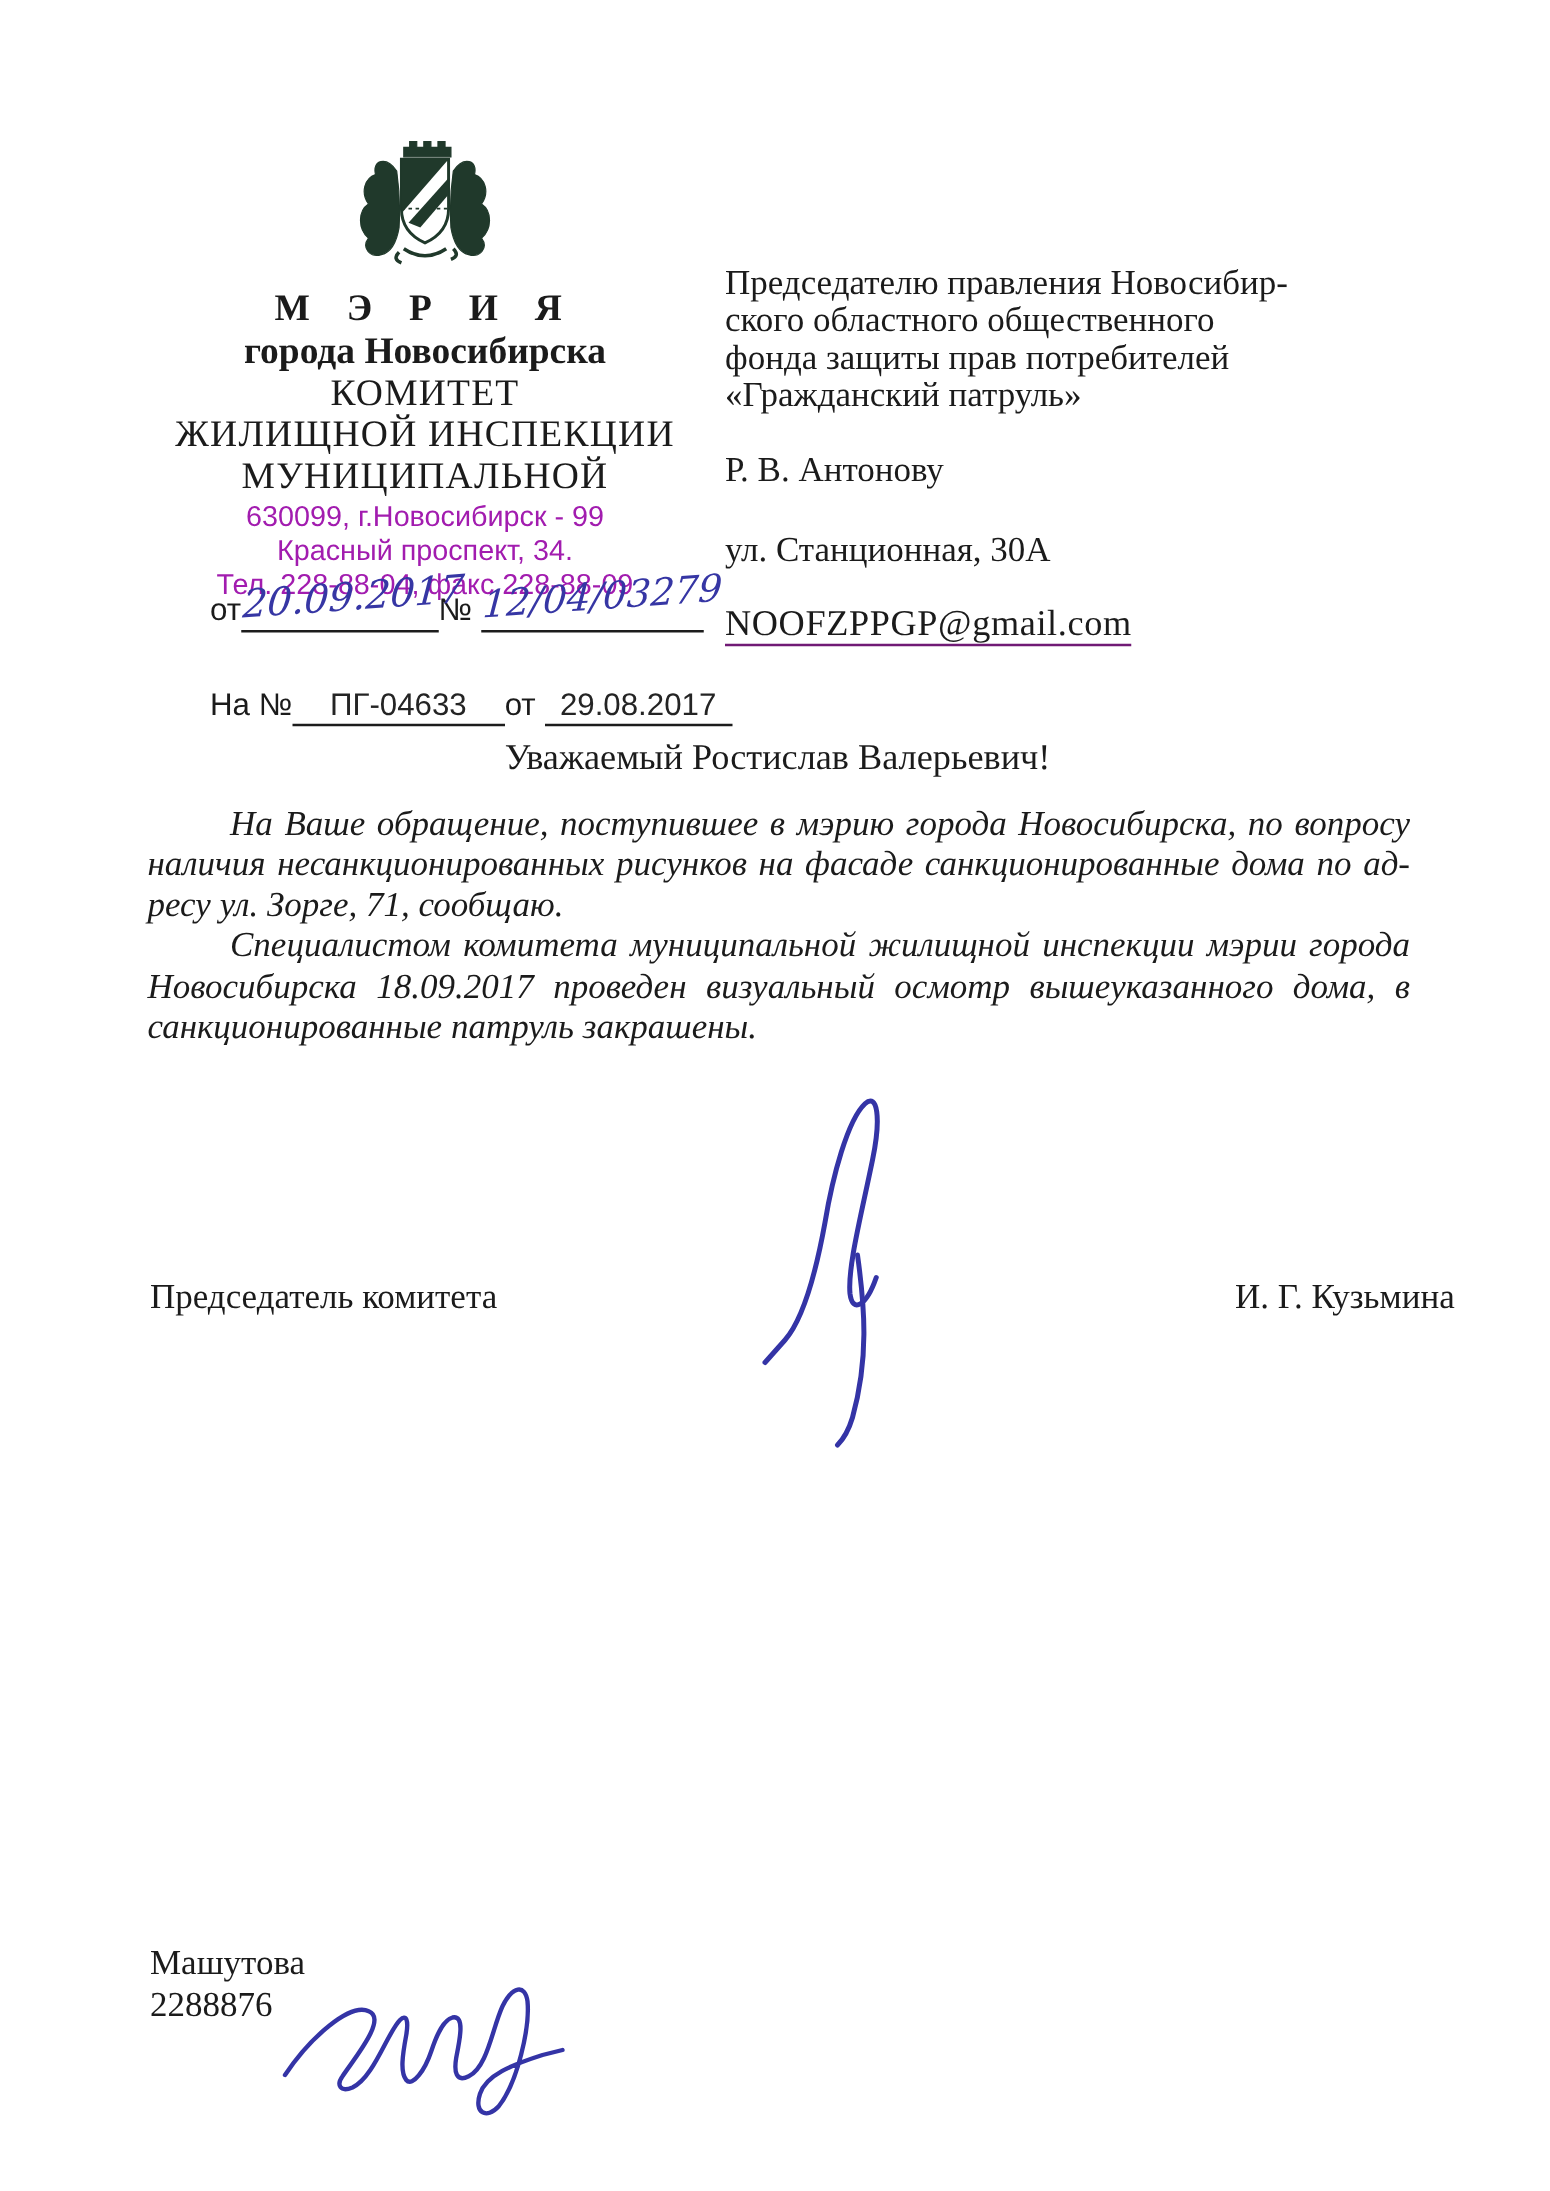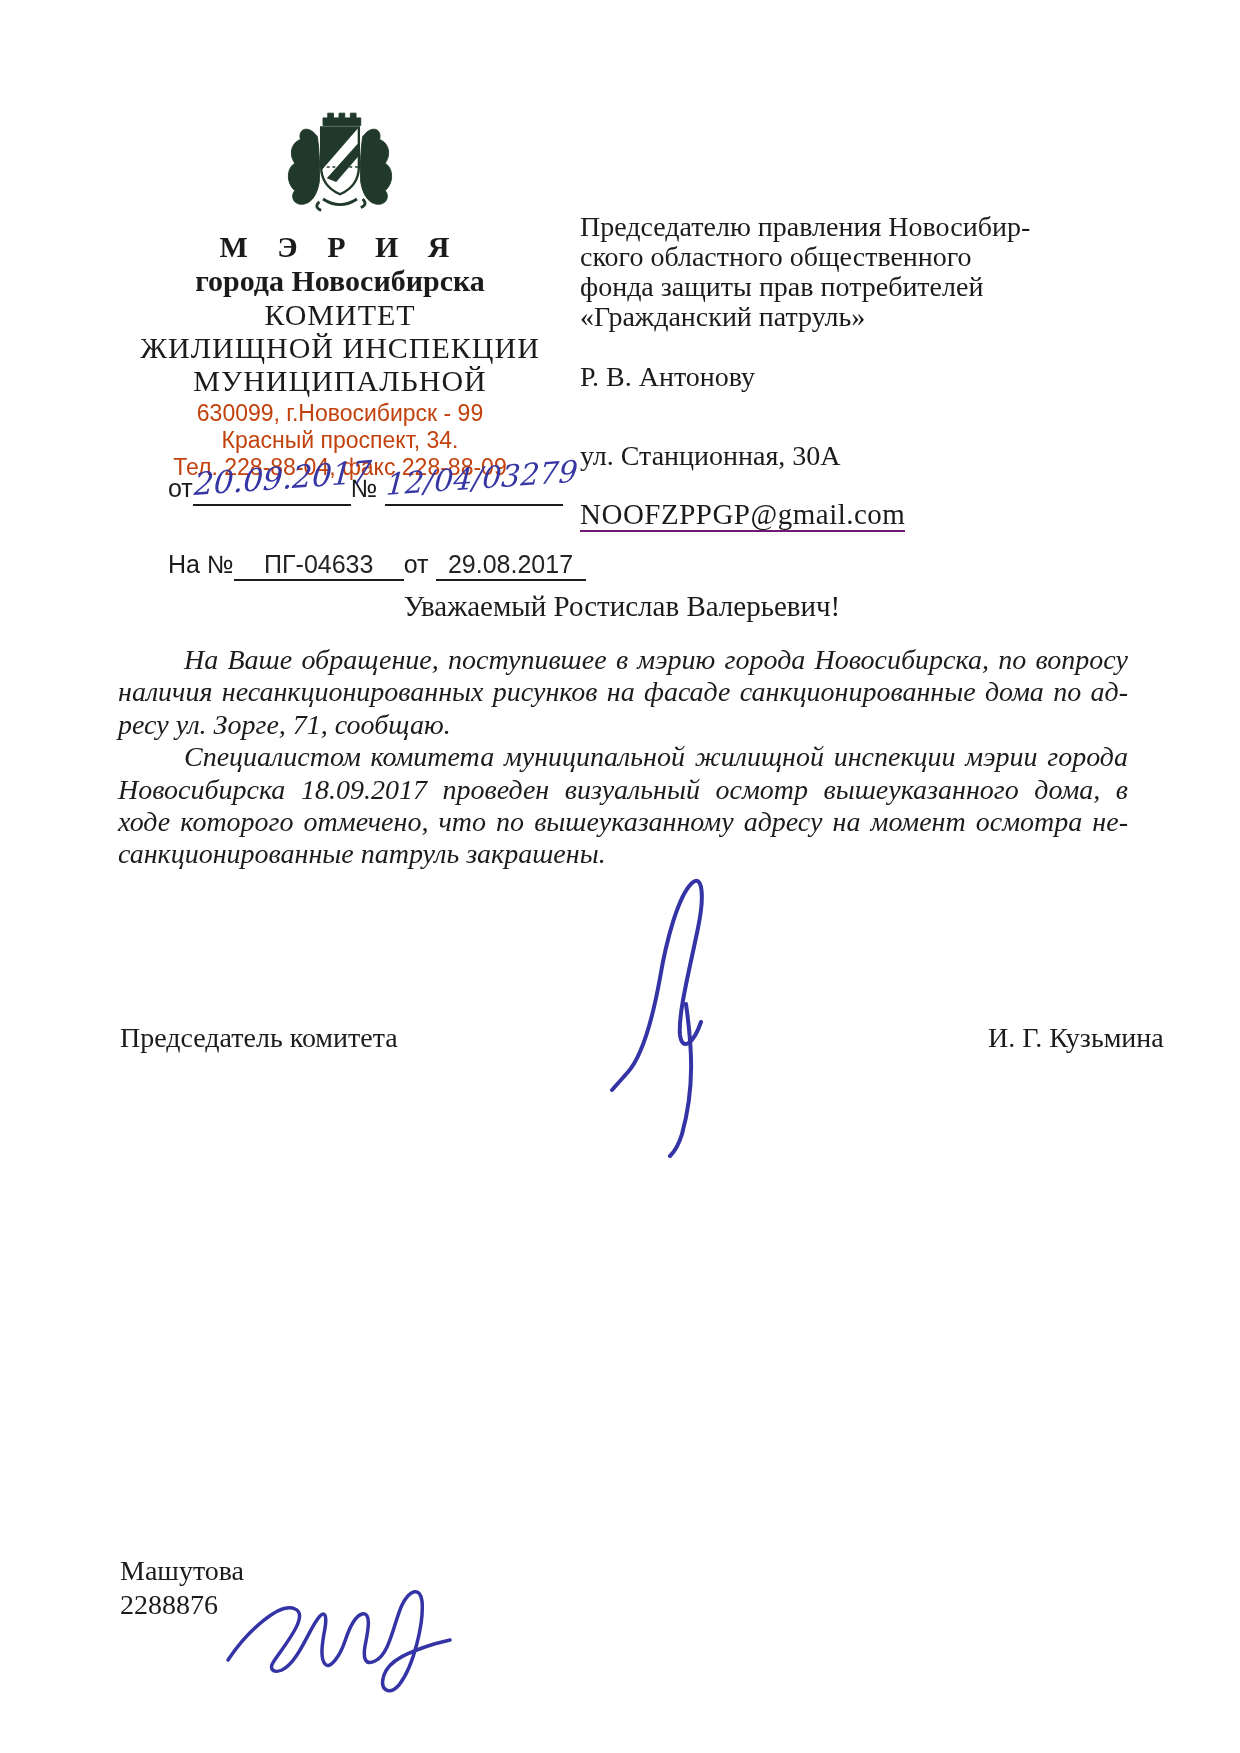--- a/index.html
+++ b/index.html
@@ -5,38 +5,38 @@
   html,body{margin:0;padding:0;background:#e8e8e8;}
   .page{position:relative;width:1240px;height:1753px;background:#ffffff;margin:0 auto;
         font-family:"Liberation Serif",serif;color:#1b1b1b;overflow:hidden;}
 
   
   .letterhead{position:absolute;left:128px;top:108px;width:424px;text-align:center;}
   .emblem{display:block;margin:0 auto 6px auto;}
   .org-bold1{font-weight:bold;font-size:30px;letter-spacing:11px;line-height:34px;}
   .org-bold2{font-weight:bold;font-size:30px;line-height:34px;}
   .org-reg{font-size:30px;line-height:33px;letter-spacing:1px;}
-  .lh-addr{font-family:"Liberation Sans",sans-serif;font-size:23px;line-height:27px;color:#c2410c;margin-top:3px;}
+  .lh-addr{font-family:"Liberation Sans",sans-serif;font-size:23px;line-height:27px;color:#a21caf;margin-top:3px;}
 
   
   .ref-line1{position:absolute;left:168px;top:468px;width:420px;
              font-family:"Liberation Sans",sans-serif;font-size:25px;white-space:nowrap;}
   .ref-line2{position:absolute;left:168px;top:550px;width:420px;
              font-family:"Liberation Sans",sans-serif;font-size:25px;white-space:nowrap;}
   .u-cell{display:inline-block;border-bottom:2px solid #1c1c1c;text-align:center;vertical-align:baseline;}
   .hand{font-family:"DejaVu Serif",serif;font-style:italic;color:#3636a4;
         display:inline-block;transform:rotate(-4deg) skewX(-8deg);}
   .hand-date{font-size:31px;transform-origin:left bottom;position:relative;top:-2px;}
   .hand-num{font-size:30px;transform-origin:left bottom;position:relative;top:-2px;}
   .typed-val{font-family:"Liberation Sans",sans-serif;color:#242424;}
 
   
   .addressee{position:absolute;left:580px;top:212px;width:470px;font-size:28px;line-height:30px;}
   .addr-name{margin-top:30px;}
-  .addr-street{margin-top:49px;}
+  .addr-street{margin-top:34px;}
   .addr-email{margin-top:28px;}
   .email-text{display:inline-block;border-bottom:2px solid #701a75;font-size:29px;padding-bottom:1px;letter-spacing:.5px;}
 
   
   .salutation{position:absolute;left:120px;top:590px;width:1004px;text-align:center;font-size:29px;}
   .body-text{position:absolute;left:118px;top:644px;width:1010px;font-size:28px;line-height:32.4px;font-style:italic;}
   .bl{white-space:normal;}
   .jl{text-align:justify;text-align-last:justify;}
   .ind{text-indent:66px;}
 
@@ -111,21 +111,20 @@
   </div>
 
   <div class="salutation">Уважаемый Ростислав Валерьевич!</div>
 
   <div class="body-text">
     <div class="bl jl ind">На Ваше обращение, поступившее в мэрию города Новосибирска, по вопросу</div>
     <div class="bl jl">наличия несанкционированных рисунков на фасаде санкционированные дома по ад-</div>
     <div class="bl">ресу ул. Зорге, 71, сообщаю.</div>
     <div class="bl jl ind">Специалистом комитета муниципальной жилищной инспекции мэрии города</div>
     <div class="bl jl">Новосибирска 18.09.2017 проведен визуальный осмотр вышеуказанного дома, в</div>
-    <div class="bl jl">ходе которого отмечено, что по  вышеуказанному адресу на момент осмотра не-</div>
     <div class="bl">санкционированные патруль закрашены.</div>
   </div>
 
   <div class="sig-title">Председатель комитета</div>
 
   <svg class="sig-main" width="150" height="290" viewBox="0 0 150 290">
     <path class="ink" stroke-width="4" d="M14 218 L30 200 C44 184 54 150 62 106 C68 70 80 24 94 11 C104 2 107 22 100 56 C91 100 80 142 82 163 C84 179 95 173 103 150"></path>
     <path class="ink" stroke-width="4" d="M88 132 C94 175 97 215 84 262 C81 272 77 279 72 284"></path>
   </svg>
 

